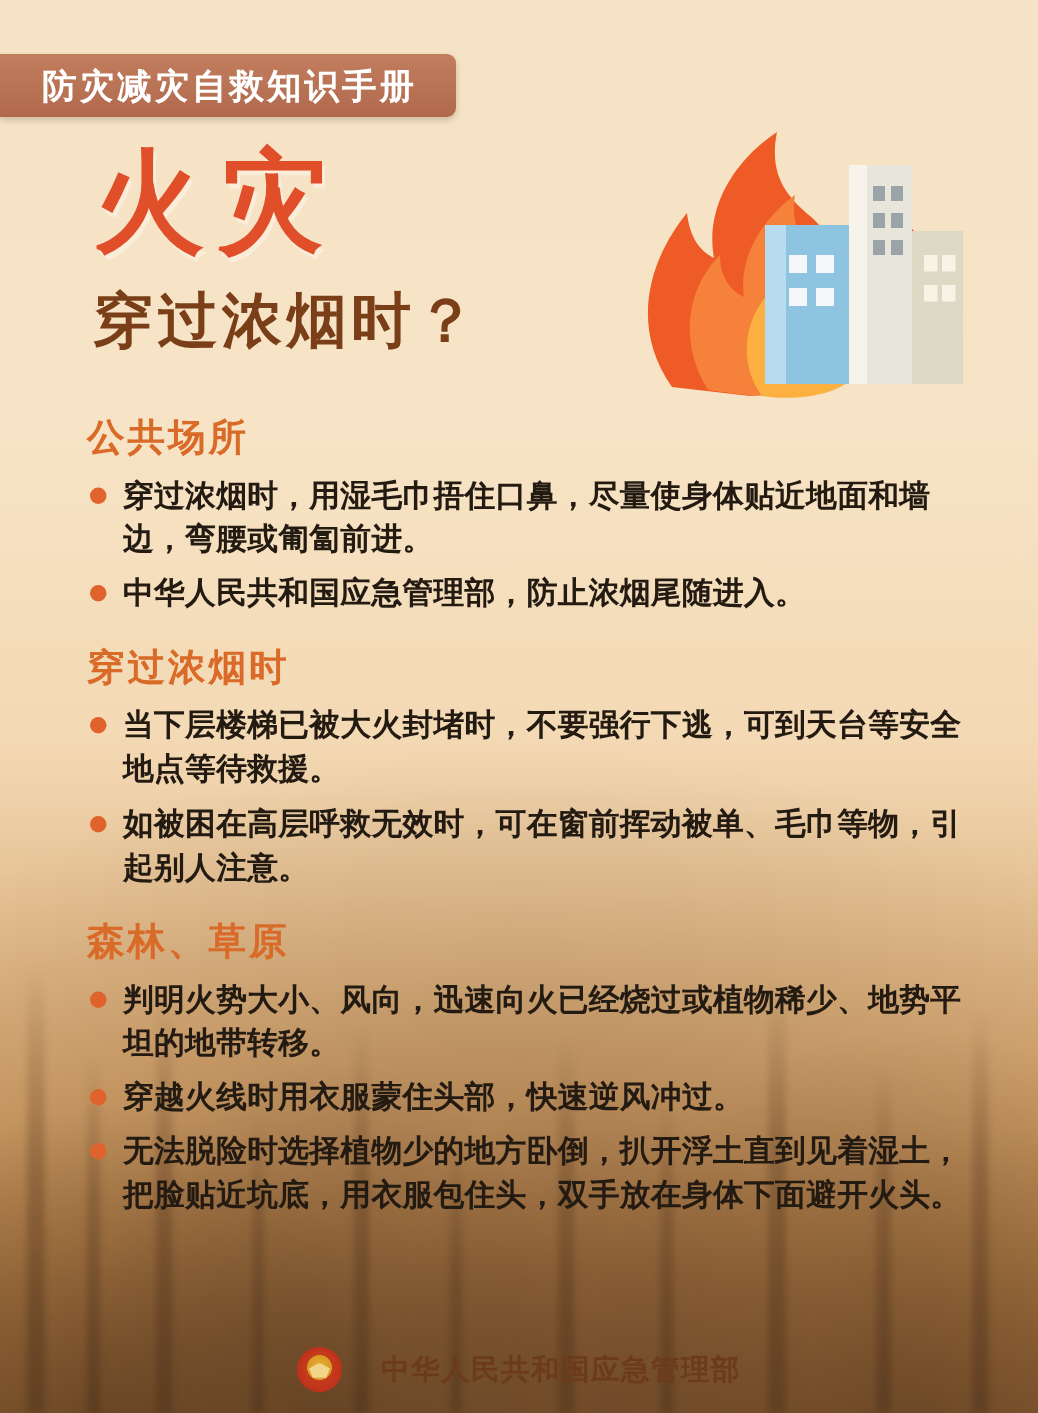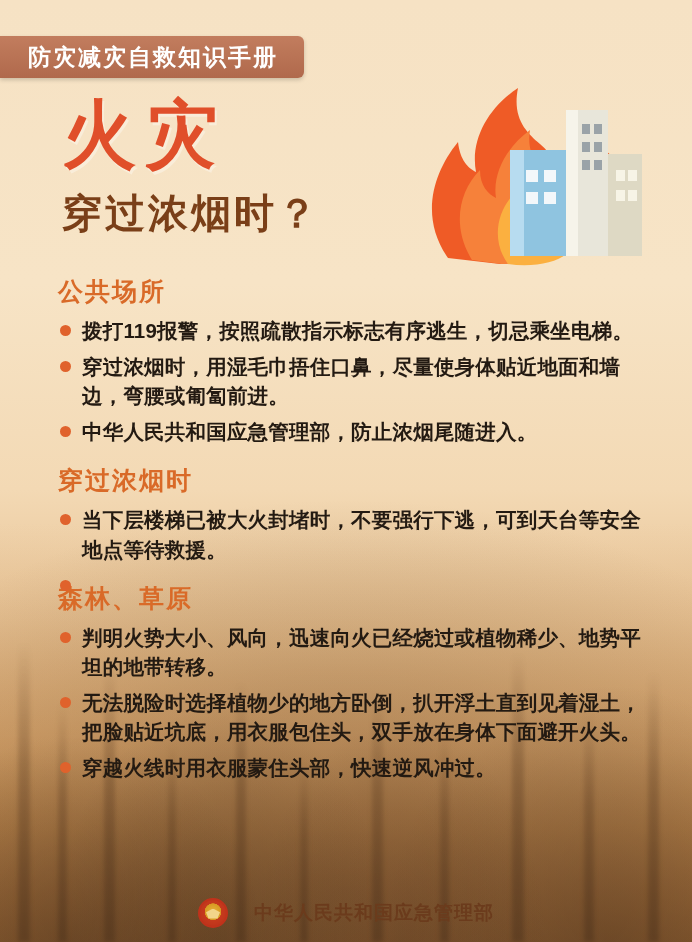--- a/index.html
+++ b/index.html
@@ -244,60 +244,57 @@
     </svg>
   </div>
 
   <div class="content">
 
     <div class="section">
       <div class="section-title">公共场所</div>
       <ul class="items">
         <li class="item">
           <span class="dot"></span>
-          <span>拨打119报警，按照疏散指示标志有序逃生，切忌乘坐电梯。</span>
-        </li>
-        <li class="item">
-          <span class="dot"></span>
           <span>穿过浓烟时，用湿毛巾捂住口鼻，尽量使身体贴近地面和墙边，弯腰或匍匐前进。</span>
         </li>
         <li class="item">
           <span class="dot"></span>
           <span>中华人民共和国应急管理部，防止浓烟尾随进入。</span>
         </li>
       </ul>
     </div>
 
     <div class="section">
       <div class="section-title">穿过浓烟时</div>
       <ul class="items">
         <li class="item">
           <span class="dot"></span>
           <span>当下层楼梯已被大火封堵时，不要强行下逃，可到天台等安全地点等待救援。</span>
         </li>
         <li class="item">
           <span class="dot"></span>
+          <span>如被困在高层呼救无效时，可在窗前挥动被单、毛巾等物，引起别人注意。</span>
         </li>
       </ul>
     </div>
 
     <div class="section">
       <div class="section-title">森林、草原</div>
       <ul class="items">
         <li class="item">
           <span class="dot"></span>
           <span>判明火势大小、风向，迅速向火已经烧过或植物稀少、地势平坦的地带转移。</span>
         </li>
         <li class="item">
           <span class="dot"></span>
+          <span>穿越火线时用衣服蒙住头部，快速逆风冲过。</span>
+        </li>
+        <li class="item">
+          <span class="dot"></span>
           <span>无法脱险时选择植物少的地方卧倒，扒开浮土直到见着湿土，把脸贴近坑底，用衣服包住头，双手放在身体下面避开火头。</span>
-        </li>
-        <li class="item">
-          <span class="dot"></span>
-          <span>穿越火线时用衣服蒙住头部，快速逆风冲过。</span>
         </li>
       </ul>
     </div>
 
   </div>
 
   <div class="footer">
     <div class="emblem"></div>
     <div class="footer-text">中华人民共和国应急管理部</div>
   </div>

